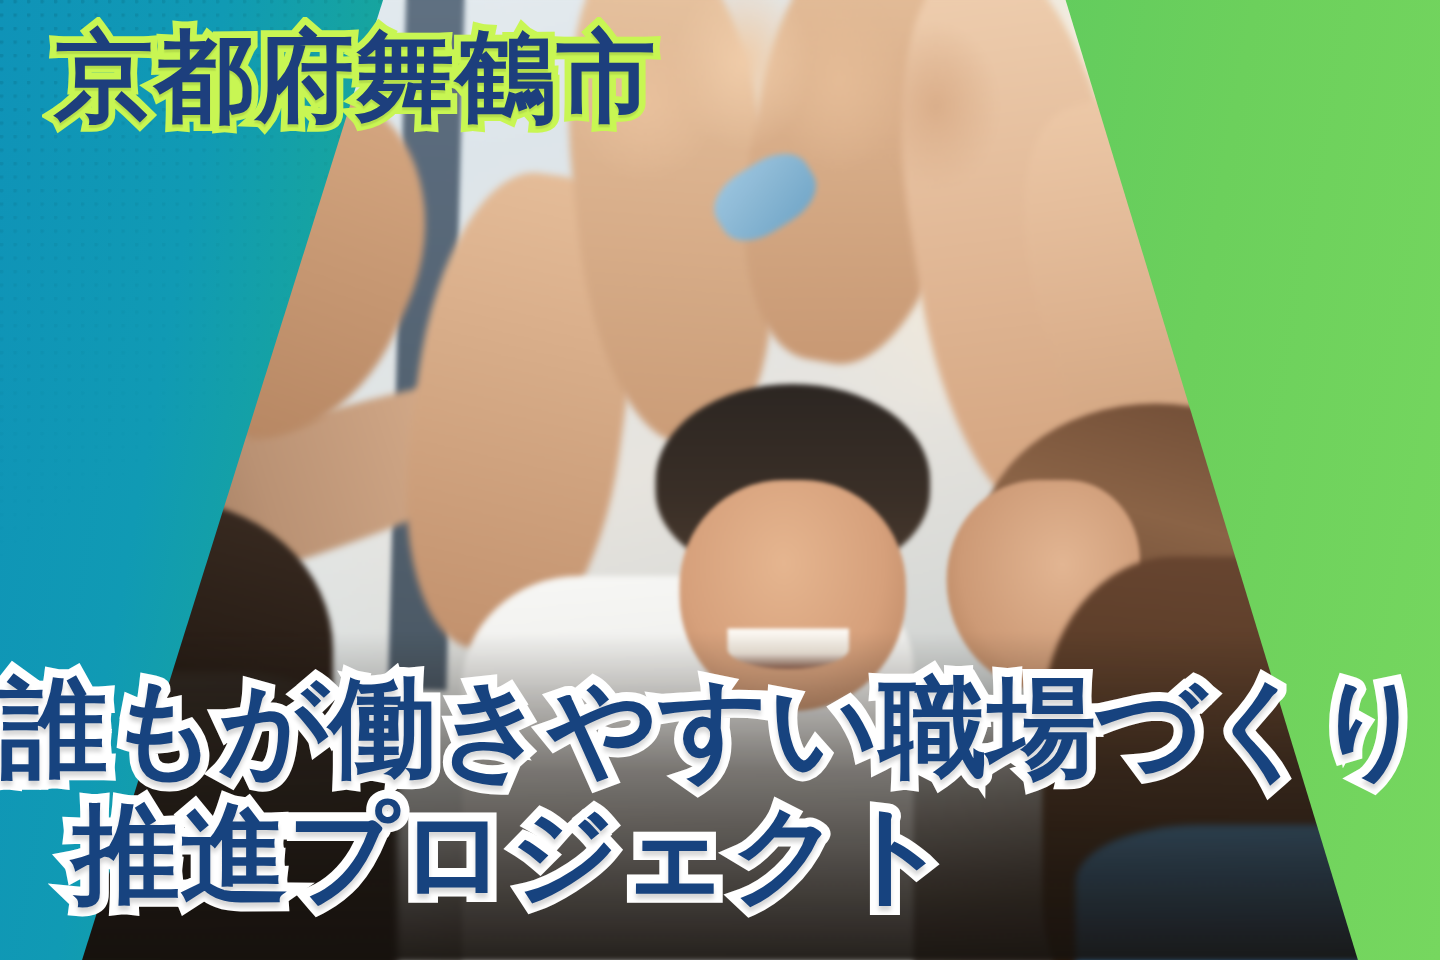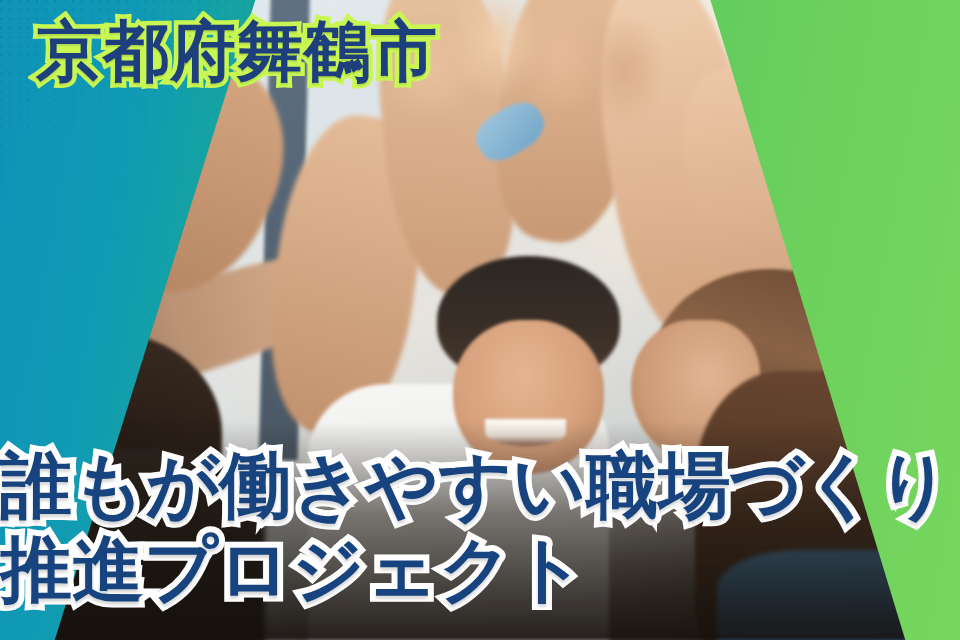--- a/index.html
+++ b/index.html
@@ -268,21 +268,21 @@
     font-size: 72px;
     line-height: 1.16;
     font-weight: bold;
     letter-spacing: 0px;
     color: #17437f;
     -webkit-text-stroke: 12px #ffffff;
     paint-order: stroke fill;
     text-shadow: 0 3px 3px rgba(0,0,0,0.16);
     white-space: nowrap;
   }
-  .main-line.line2 { font-size: 72px; }
+  .main-line.line2 { font-size: 72px; padding-left: 48px; }
 </style>
 </head>
 <body>
 
 <div id="banner">
 
   <div class="dots"></div>
 
   <div class="photo-wrap">
     <div class="photo">

